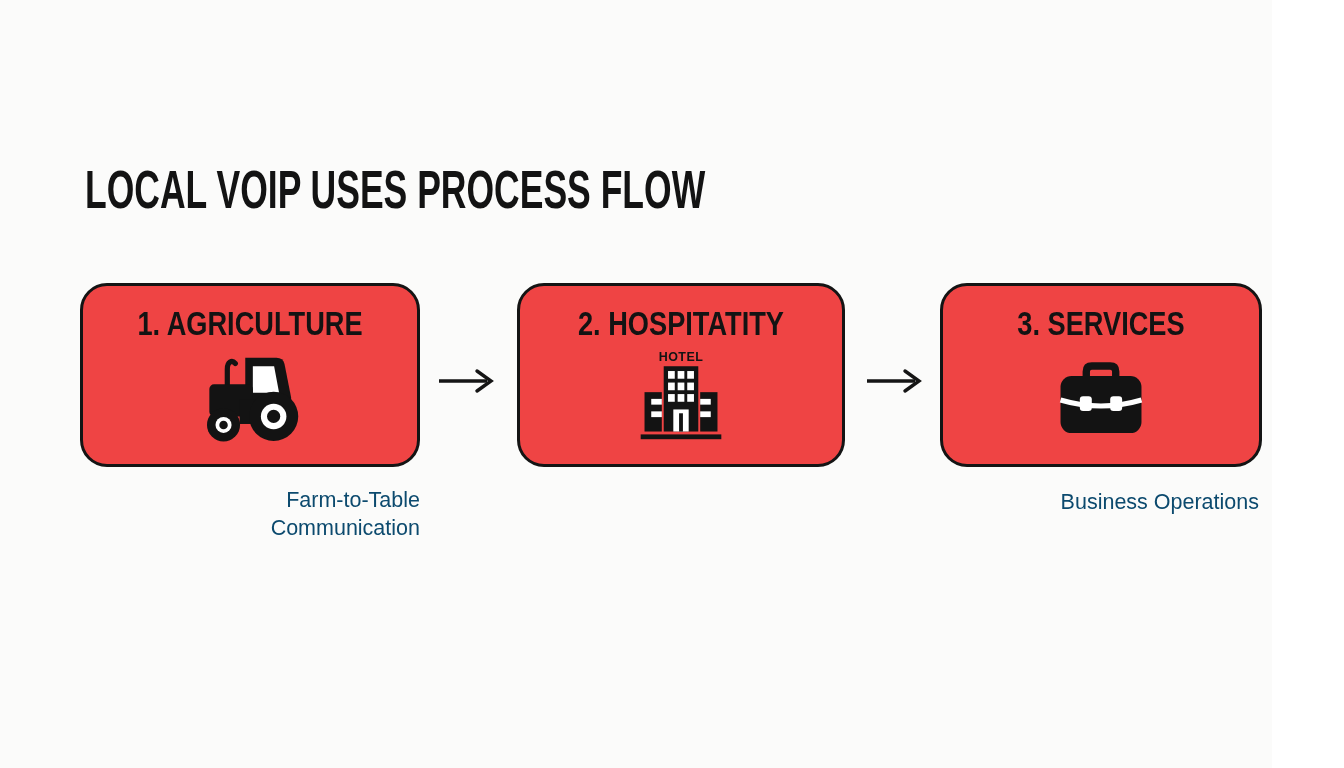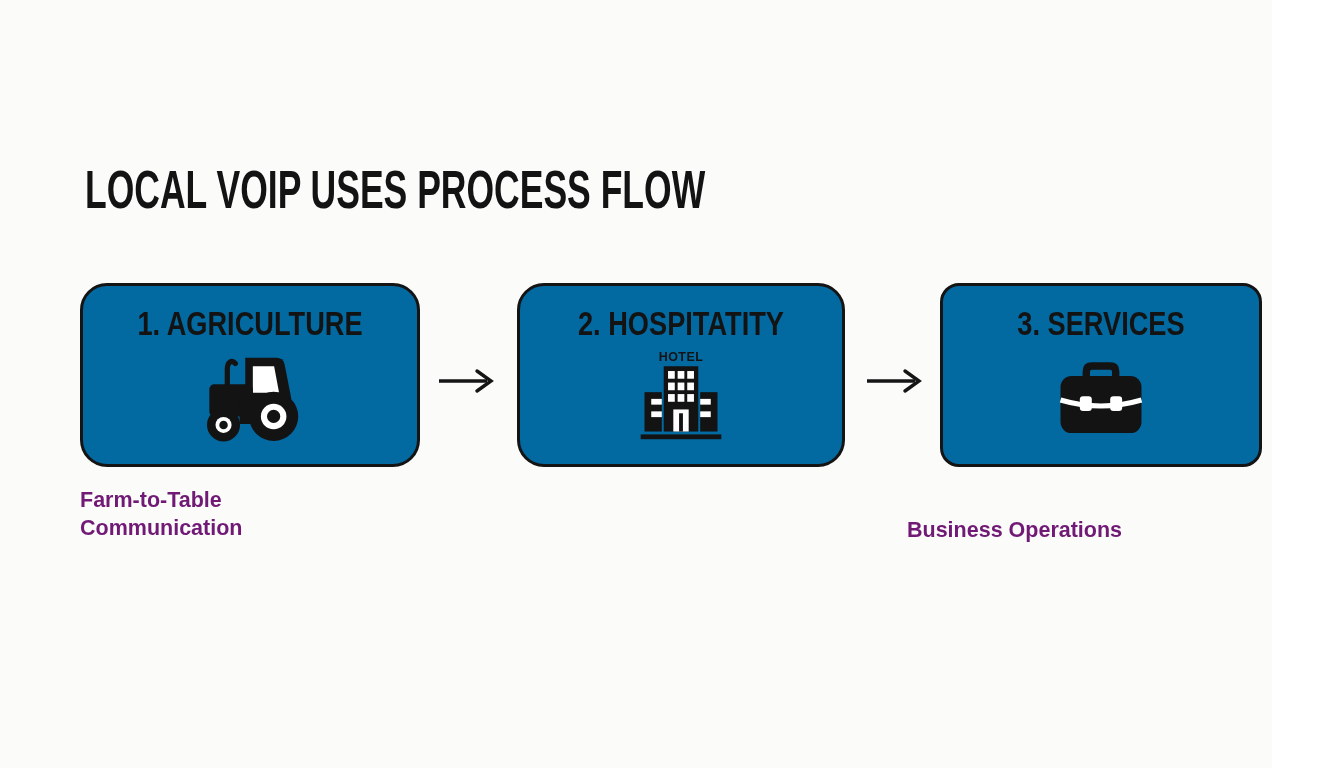--- a/index.html
+++ b/index.html
@@ -21,28 +21,28 @@
     letter-spacing:0;
     white-space:nowrap;
     transform:scaleX(0.67);
     transform-origin:left center;
     color:#131313;
   }
   .box{
     position:absolute;
     top:283px;
     height:184px;
-    background:#0369a1;
+    background:#ef4444;
     border:3px solid #141414;
     border-radius:27px;
     box-sizing:border-box;
   }
   .box-1{left:80px;width:340px;}
   .box-2{left:517px;width:328px;}
-  .box-3{left:940px;width:322px;border-radius:19px;}
+  .box-3{left:940px;width:322px;}
   .box-heading{
     margin-top:20px;
     width:100%;
     text-align:center;
     font-size:34px;
     font-weight:700;
     line-height:1;
     white-space:nowrap;
     transform:scaleX(0.80);
     transform-origin:50% 50%;
@@ -65,30 +65,30 @@
   .arrow{
     position:absolute;
     top:366px;
     width:62px;height:30px;
   }
   .arrow-1{left:436px;}
   .arrow-2{left:864px;}
   .caption{
     position:absolute;
     top:486px;
-    text-align:left;
+    text-align:right;
     font-size:21.5px;
     line-height:28px;
-    font-weight:700;
-    color:#701a75;
+    font-weight:400;
+    color:#0c4a6e;
     white-space:pre-line;
   }
   .cap-1{left:80px;width:340px;}
   .cap-2{left:517px;width:328px;}
-  .cap-3{left:907px;width:322px;top:488px;margin-top:28px;}
+  .cap-3{left:937px;width:322px;top:488px;}
 </style>
 </head>
 <body>
 
 <div class="canvas">
 
   <h1 class="title">LOCAL VOIP USES PROCESS FLOW</h1>
 
   <section class="box box-1">
     <div class="box-heading">1. AGRICULTURE</div>

